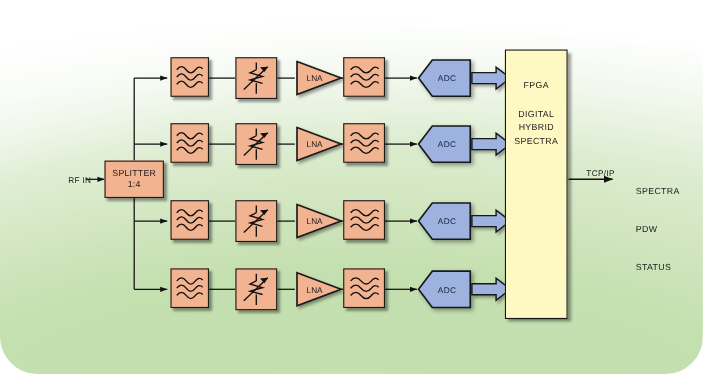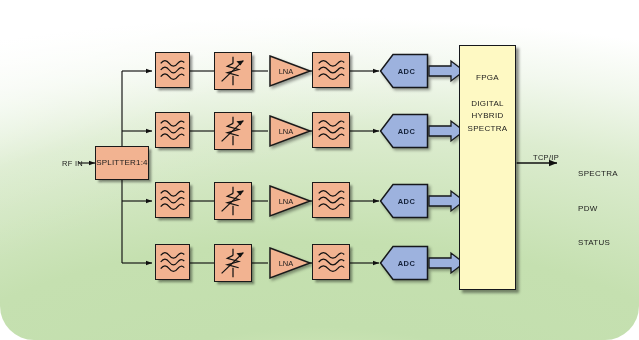--- a/index.html
+++ b/index.html
@@ -18,41 +18,41 @@
       border-radius:34px;
       background:linear-gradient(160deg, rgba(255,255,255,0.92) 0%, rgba(255,255,255,0.55) 14%, rgba(255,255,255,0.10) 30%, rgba(255,255,255,0) 46%);
   }
 
   
   .n{position:absolute;box-sizing:border-box;}
 
   
   .blk{background:#f2b391;border:1.5px solid #1a1a1a;
        box-shadow:2.5px 2.5px 2.2px rgba(0,0,0,0.40);}
-  .blk-txt{display:flex;flex-direction:row;align-items:center;
+  .blk-txt{display:flex;flex-direction:column;align-items:center;
        justify-content:center;color:#1b1b1b;font-size:8px;line-height:10px;
        letter-spacing:.2px;text-align:left;}
 
   
   .sym{display:block;width:100%;height:100%;}
 
   
   .lna{position:absolute;}
   .lna svg{display:block;overflow:visible;}
   .lna .lbl{position:absolute;left:0;top:0;width:100%;height:100%;
        display:flex;align-items:center;justify-content:center;
        font-size:7.5px;color:#1b1b1b;padding-right:8px;box-sizing:border-box;}
 
   
   .adc{position:absolute;}
   .adc svg{display:block;overflow:visible;}
   .adc .lbl{position:absolute;left:0;top:0;width:100%;height:100%;
        display:flex;align-items:center;justify-content:center;
        font-size:7.5px;color:#15223a;letter-spacing:.4px;padding-left:5px;
-       box-sizing:border-box;font-weight:bold;}
+       box-sizing:border-box;}
 
   
   .fatarrow{position:absolute;}
   .fatarrow svg{display:block;overflow:visible;}
 
   
   #fpga{background:#fef9c3;border:1.6px solid #16181c;
         box-shadow:3px 3px 2.6px rgba(0,0,0,0.42);}
   #fpga-labels{position:absolute;left:0;top:0;width:100%;
         text-align:center;color:#1b1b1b;font-size:8px;line-height:12.5px;

